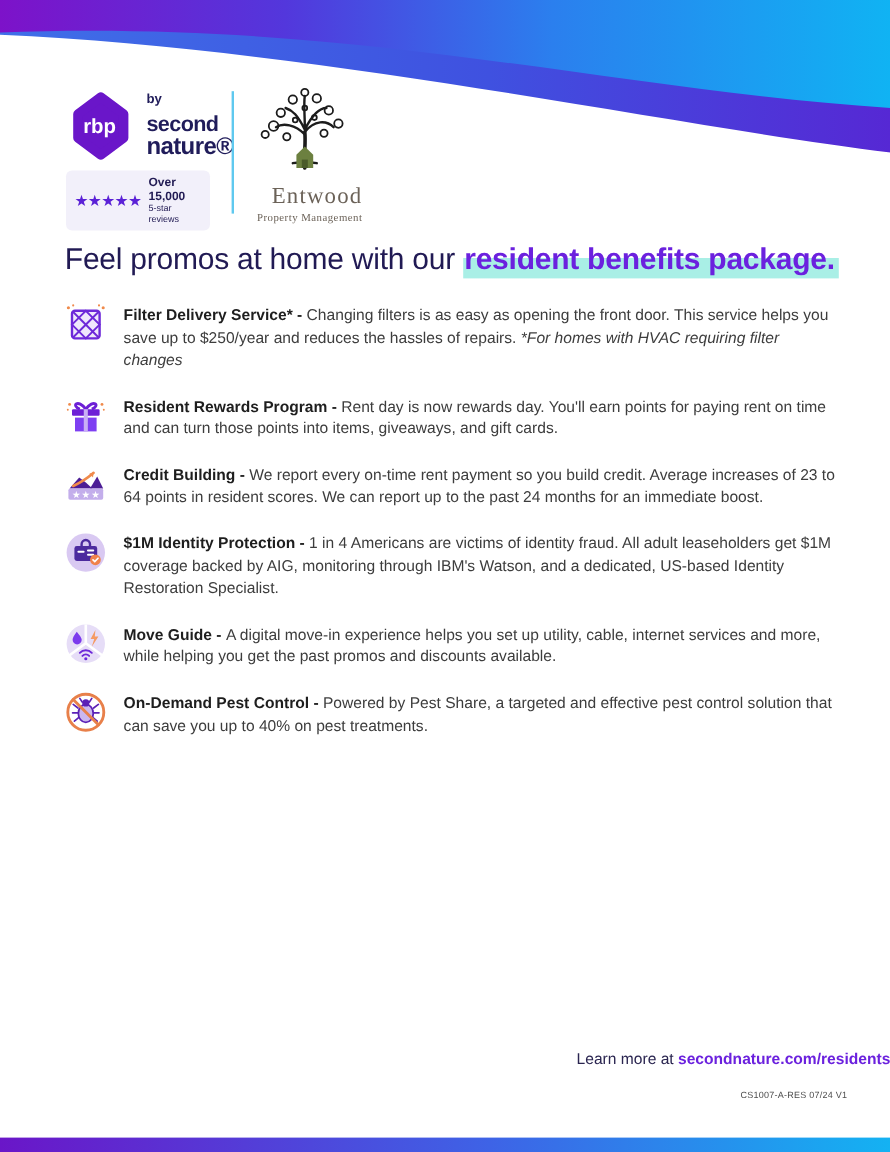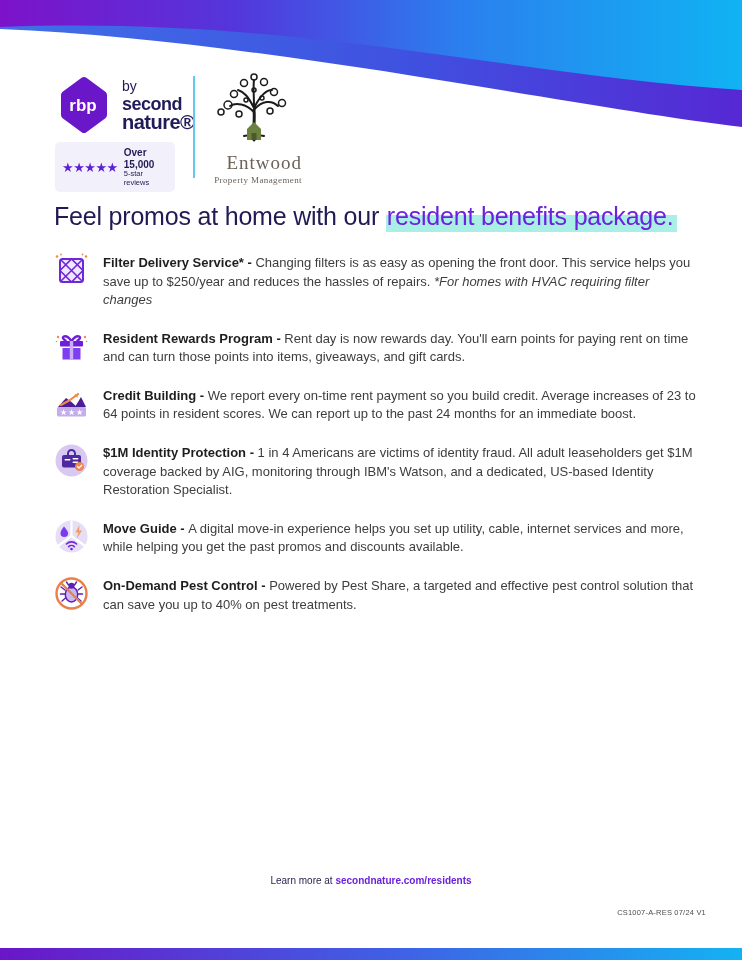--- a/index.html
+++ b/index.html
@@ -9,51 +9,51 @@
     background:#ffffff; overflow:hidden;
     font-family:"Liberation Sans", sans-serif;
   }
   
   .wave-top { position:absolute; top:0; left:0; width:742px; height:140px; }
   
   .brand-col { position:absolute; top:76px; left:55px; width:135px; }
   .rbp-lockup { display:flex; align-items:center; gap:9px; }
   .rbp-mark { position:relative; width:58px; height:58px; flex:0 0 auto; }
   .sn-wordmark { color:#201c5a; line-height:1; }
-  .sn-by { font-size:14px; font-weight:400; vertical-align:top; margin-right:2px; }
+  .sn-by { font-size:11px; font-weight:700; vertical-align:top; margin-right:2px; }
   .sn-word { font-size:18px; font-weight:800; letter-spacing:-0.5px; display:inline-block; }
   .sn-word2 { font-size:20px; font-weight:800; letter-spacing:-0.5px; display:block; text-align:center; margin-top:-1px; }
   .star-badge {
     margin-top:8px; width:120px; background:#f2f0fa; border-radius:5px;
     display:flex; align-items:center; gap:6px; padding:5px 7px;
   }
   .stars { color:#5b21d6; font-size:13px; letter-spacing:-0.5px; line-height:1; }
   .reviews { color:#221b54; line-height:1.15; }
   .reviews .r1 { font-size:10px; font-weight:700; display:block; }
   .reviews .r2 { font-size:7.5px; display:block; }
   .logo-divider { position:absolute; left:193px; top:76px; width:2px; height:102px; background:#5fc9ef; }
   .entwood { position:absolute; left:202px; top:70px; width:100px; text-align:right; }
   .entwood-name { font-family:"Liberation Serif", serif; font-size:19px; color:#6b6258; letter-spacing:1px; margin-top:2px; }
   .entwood-sub { font-family:"Liberation Serif", serif; font-size:9px; color:#6b6258; letter-spacing:0.4px; margin-top:1px; }
   
   .headline { position:absolute; left:54px; top:202px; right:36px; font-size:25px; font-weight:500; color:#211a54; letter-spacing:-0.2px; }
   .headline .hl {
-    font-weight:400; color:#6b21de;
+    font-weight:700; color:#6b21de;
     background:linear-gradient(transparent 42%, #a9efe6 42%);
     padding:0 3px 2px 1px;
   }
   
   .benefits { position:absolute; left:53px; top:252px; width:645px; }
   .benefit { display:flex; gap:13px; margin-bottom:18px; }
   .benefit .icon { flex:0 0 37px; width:37px; height:37px; }
   .benefit .txt { font-size:13px; line-height:1.43; color:#3d3d3d; padding-top:2px; }
   .benefit .t { font-weight:700; color:#1e1e1e;margin-top:28px; }
   .benefit .note { font-style:italic; }
   
-  .footer { position:absolute; top:875px; left:0; width:100%; text-align:center; font-size:10px; color:#2a2550; }
+  .footer { position:absolute; top:875px; left:0; width:100%; text-align:right; font-size:13px; color:#2a2550; }
   .footer .link { font-weight:700; color:#6b21de; text-decoration:none; }
   .doc-code { position:absolute; top:908px; right:36px; font-size:7.5px; color:#4d4d4d; letter-spacing:0.2px; }
   .bottom-bar { position:absolute; bottom:0; left:0; width:100%; height:12px;
     background:linear-gradient(90deg,#6a16c8 0%,#3e63e6 55%,#14b2f2 100%); }
 </style>
 </head>
 <body>
 
 <div class="page">
 

